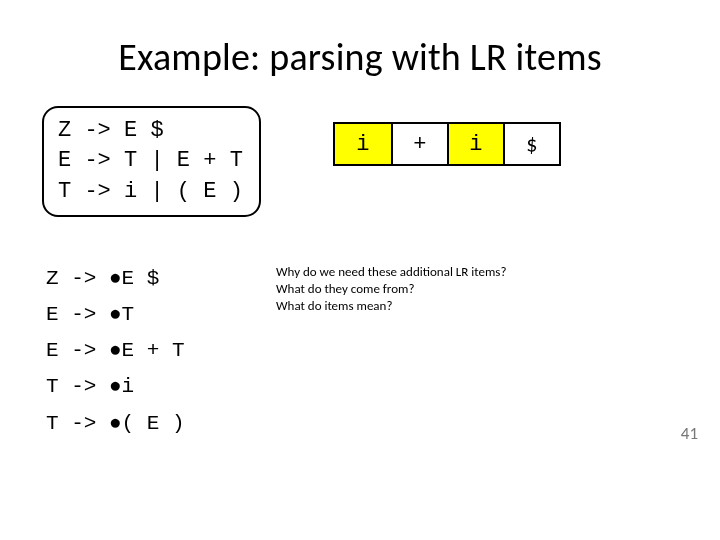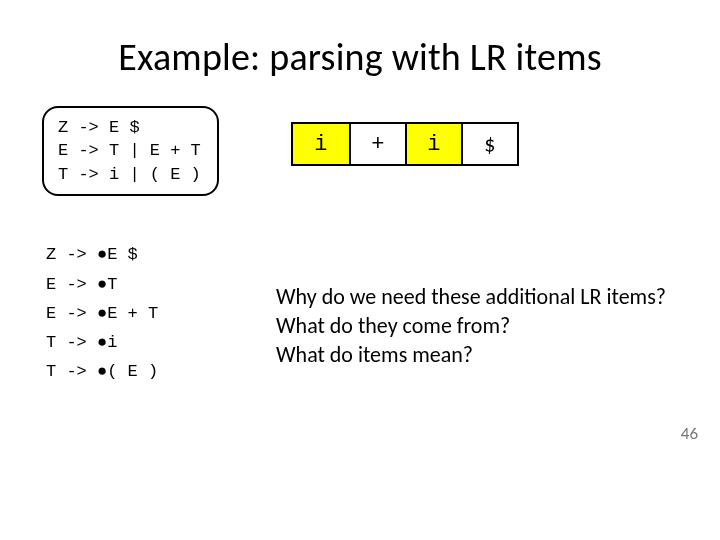--- a/index.html
+++ b/index.html
@@ -25,21 +25,21 @@
   }
   .row {
     display: flex;
     align-items: flex-start;
   }
   .grammar-box {
     border: 2px solid #000;
     border-radius: 16px;
     padding: 8px 16px 8px 14px;
     font-family: "Courier New", monospace;
-    font-size: 17px;
+    font-size: 22px;
     line-height: 1.38;
     white-space: pre;
   }
   .parse-strip {
     margin-left: 72px;
     margin-top: 16px;
     display: flex;
     border: 2px solid #000;
   }
   .cell {
@@ -54,31 +54,30 @@
   .cell + .cell { border-left: 2px solid #000; }
   .highlight { background: #ffff00; }
   .blank { background: #fff; }
   .currency { font-family: Calibri, Arial, sans-serif; font-size: 22px; }
   .items-block {
     display: flex;
     margin-top: 44px;
   }
   .lr-items {
     font-family: "Courier New", monospace;
-    font-size: 17px;
+    font-size: 21px;
     line-height: 1.72;
     white-space: pre;
     padding-left: 4px;
     width: 234px;
   }
   .questions {
-    font-size: 22px;
+    font-size: 13px;
     line-height: 1.32;
     padding-top: 2px;
-    margin-top: 40px;
   }
   .slide-num {
     position: absolute;
     right: 22px;
     bottom: 12px;
     font-size: 17px;
     color: #777;
   }
 </style>
 </head>
@@ -109,14 +108,14 @@
 E -&gt; ●E + T
 T -&gt; ●i
 T -&gt; ●( E )</div>
     <div class="questions">
       <div>Why do we need these additional LR items?</div>
       <div>What do they come from?</div>
       <div>What do items mean?</div>
     </div>
   </div>
 
-  <div class="slide-num">46</div>
+  <div class="slide-num">41</div>
 </div>
 
 </body></html>

